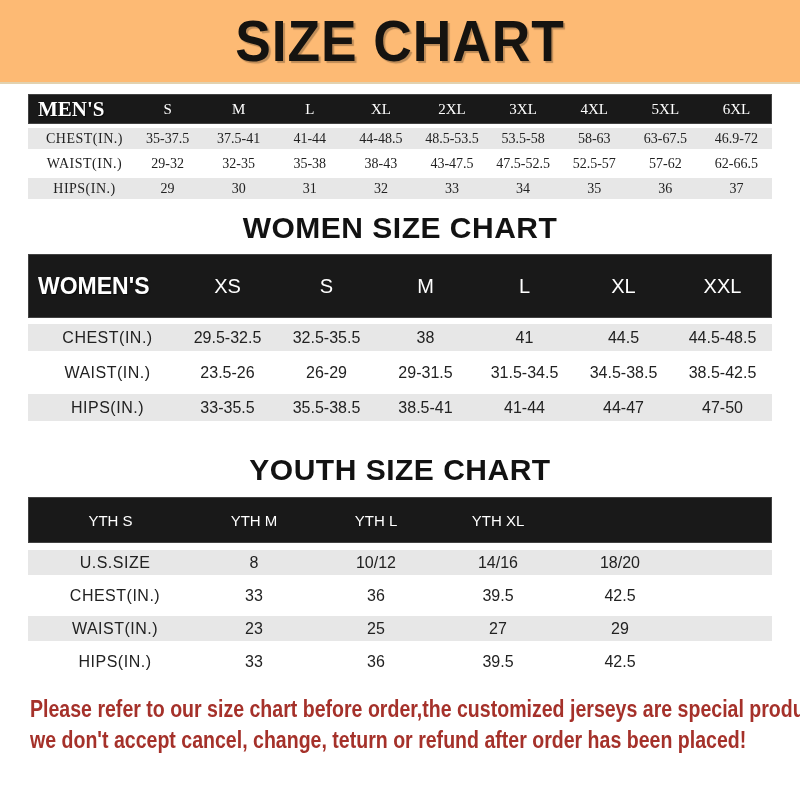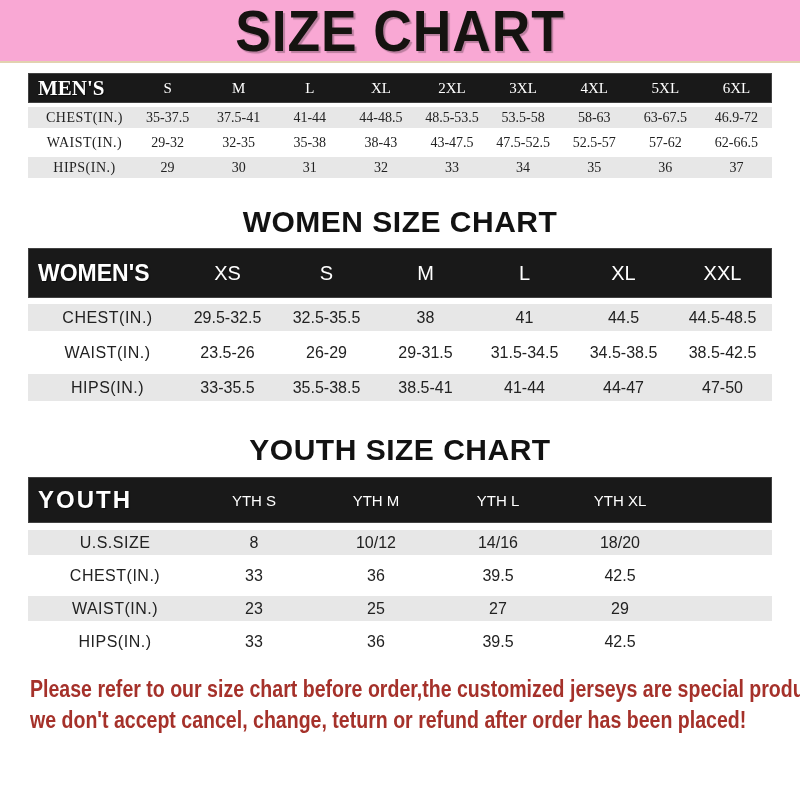--- a/index.html
+++ b/index.html
@@ -5,60 +5,60 @@
   * { margin: 0; padding: 0; box-sizing: border-box; }
   html, body { background: #ffffff; }
   body { font-family: "Liberation Sans", sans-serif; }
   .page {
     width: 800px; height: 800px; margin: 0 auto;
     background: #ffffff; overflow: hidden; position: relative;
   }
 
   
   .banner {
-    height: 63px; background: #f9a8d4;
+    height: 84px; background: #fdba74;
     display: flex; align-items: center; justify-content: center;
     border-bottom: 2px solid #e2d2b0;
   }
   .banner-title {
     font-size: 58px; font-weight: 900; color: #151310;
     letter-spacing: 1px; line-height: 1;
     transform: scaleX(0.92); transform-origin: center;
     text-shadow: 2px 2px 1px rgba(0,0,0,0.25);
     white-space: nowrap;
   }
 
   
   .sec-title {
     text-align: center; font-weight: 900; color: #121212;
     font-size: 30px; line-height: 38px; letter-spacing: 0.5px;
     white-space: nowrap;
   }
   .sec-title-man   { margin-top: 16px; }
-  .sec-title-women { margin-top: 25px; }
+  .sec-title-women { margin-top: 10px; }
   .sec-title-youth { margin-top: 30px; }
 
   
   .table { margin: 0 28px; width: 744px; }
   .grid { display: grid; align-items: center; }
 
   .table-men   { margin-top: 10px; font-family: Liberation Serif, serif; }
   .table-women { margin-top: 7px; }
   .table-youth { margin-top: 8px; }
 
   .table-men   .grid { grid-template-columns: 104px repeat(9, 1fr); }
   .table-women .grid { grid-template-columns: 150px repeat(6, 1fr); }
   .table-youth .grid { grid-template-columns: 165px repeat(4, 122px) 1fr; }
 
   .bar {
     background: #191919; color: #ffffff;
     box-shadow: inset 0 0 0 1px rgba(255,255,255,0.18);
   }
   .table-men   .bar { height: 30px; }
-  .table-women .bar { height: 50px; }
+  .table-women .bar { height: 64px; }
   .table-youth .bar { height: 46px; }
 
   .bar-label {
     font-weight: 700; padding-left: 10px; white-space: nowrap;
     text-shadow: 1px 1px 1px rgba(0,0,0,0.6);
   }
   .table-men   .bar-label { font-size: 21px; }
   .table-women .bar-label { font-size: 23px; }
   .table-youth .bar-label { font-size: 24px; letter-spacing: 2px; }
 
@@ -185,21 +185,20 @@
         <div class="row-val">38.5-41</div>
         <div class="row-val">41-44</div>
         <div class="row-val">44-47</div>
         <div class="row-val">47-50</div>
       </div>
     </div>
 
   <h2 class="sec-title sec-title-youth">YOUTH SIZE CHART</h2>
   <div class="table table-youth">
       <div class="bar grid">
-        <div class="bar-label">YOUTH</div>
         <div class="bar-col">YTH S</div>
         <div class="bar-col">YTH M</div>
         <div class="bar-col">YTH L</div>
         <div class="bar-col">YTH XL</div>
       </div>
       <div class="row grid row-gray">
         <div class="row-label">U.S.SIZE</div>
         <div class="row-val">8</div>
         <div class="row-val">10/12</div>
         <div class="row-val">14/16</div>

